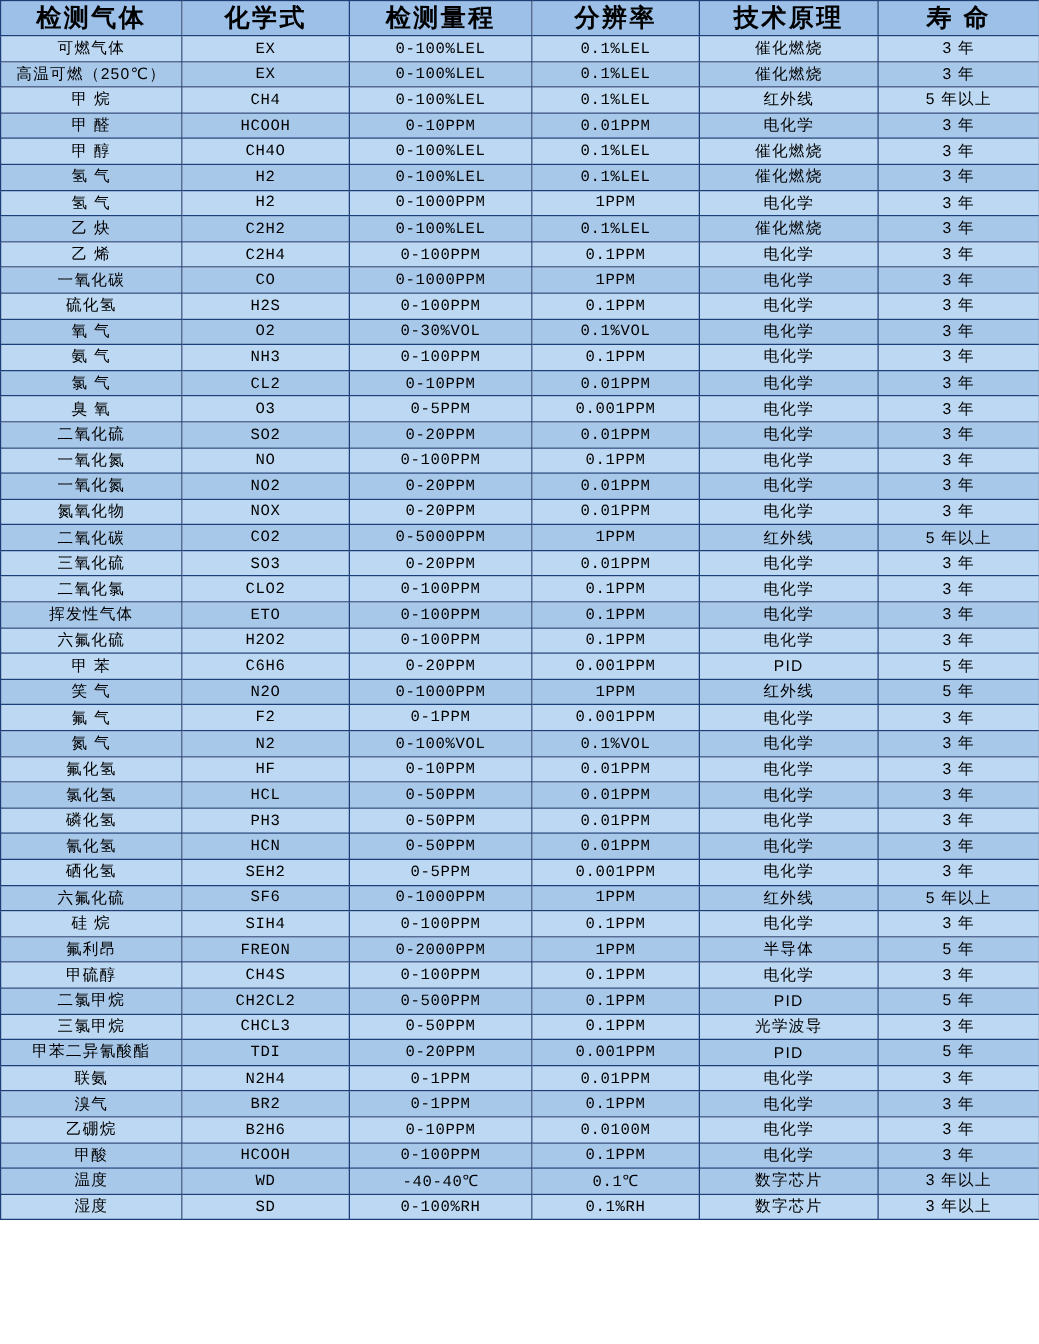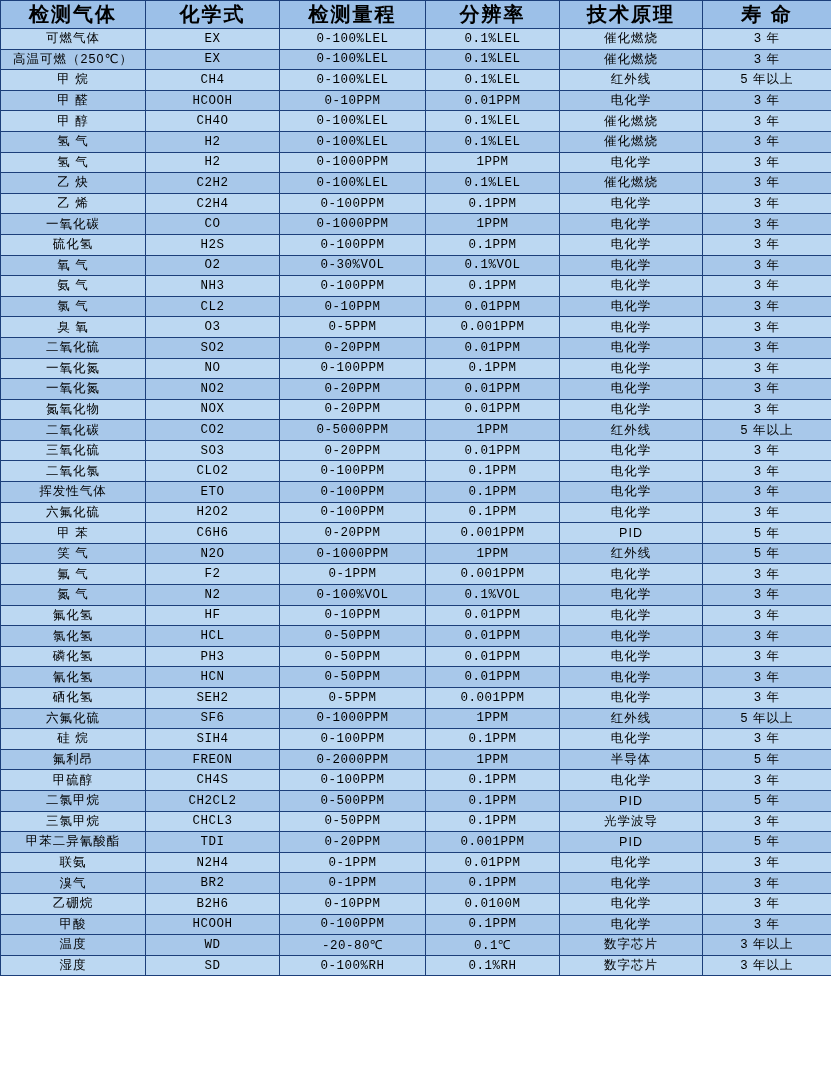--- a/index.html
+++ b/index.html
@@ -439,21 +439,21 @@
         <td class="cell-name">甲酸</td>
         <td class="cell-formula">HCOOH</td>
         <td class="cell-range">0-100PPM</td>
         <td class="cell-res">0.1PPM</td>
         <td class="cell-tech">电化学</td>
         <td class="cell-life">3 年</td>
       </tr>
       <tr class="even">
         <td class="cell-name">温度</td>
         <td class="cell-formula">WD</td>
-        <td class="cell-range">-20-80℃</td>
+        <td class="cell-range">-40-40℃</td>
         <td class="cell-res">0.1℃</td>
         <td class="cell-tech">数字芯片</td>
         <td class="cell-life">3 年以上</td>
       </tr>
       <tr class="odd">
         <td class="cell-name">湿度</td>
         <td class="cell-formula">SD</td>
         <td class="cell-range">0-100%RH</td>
         <td class="cell-res">0.1%RH</td>
         <td class="cell-tech">数字芯片</td>

